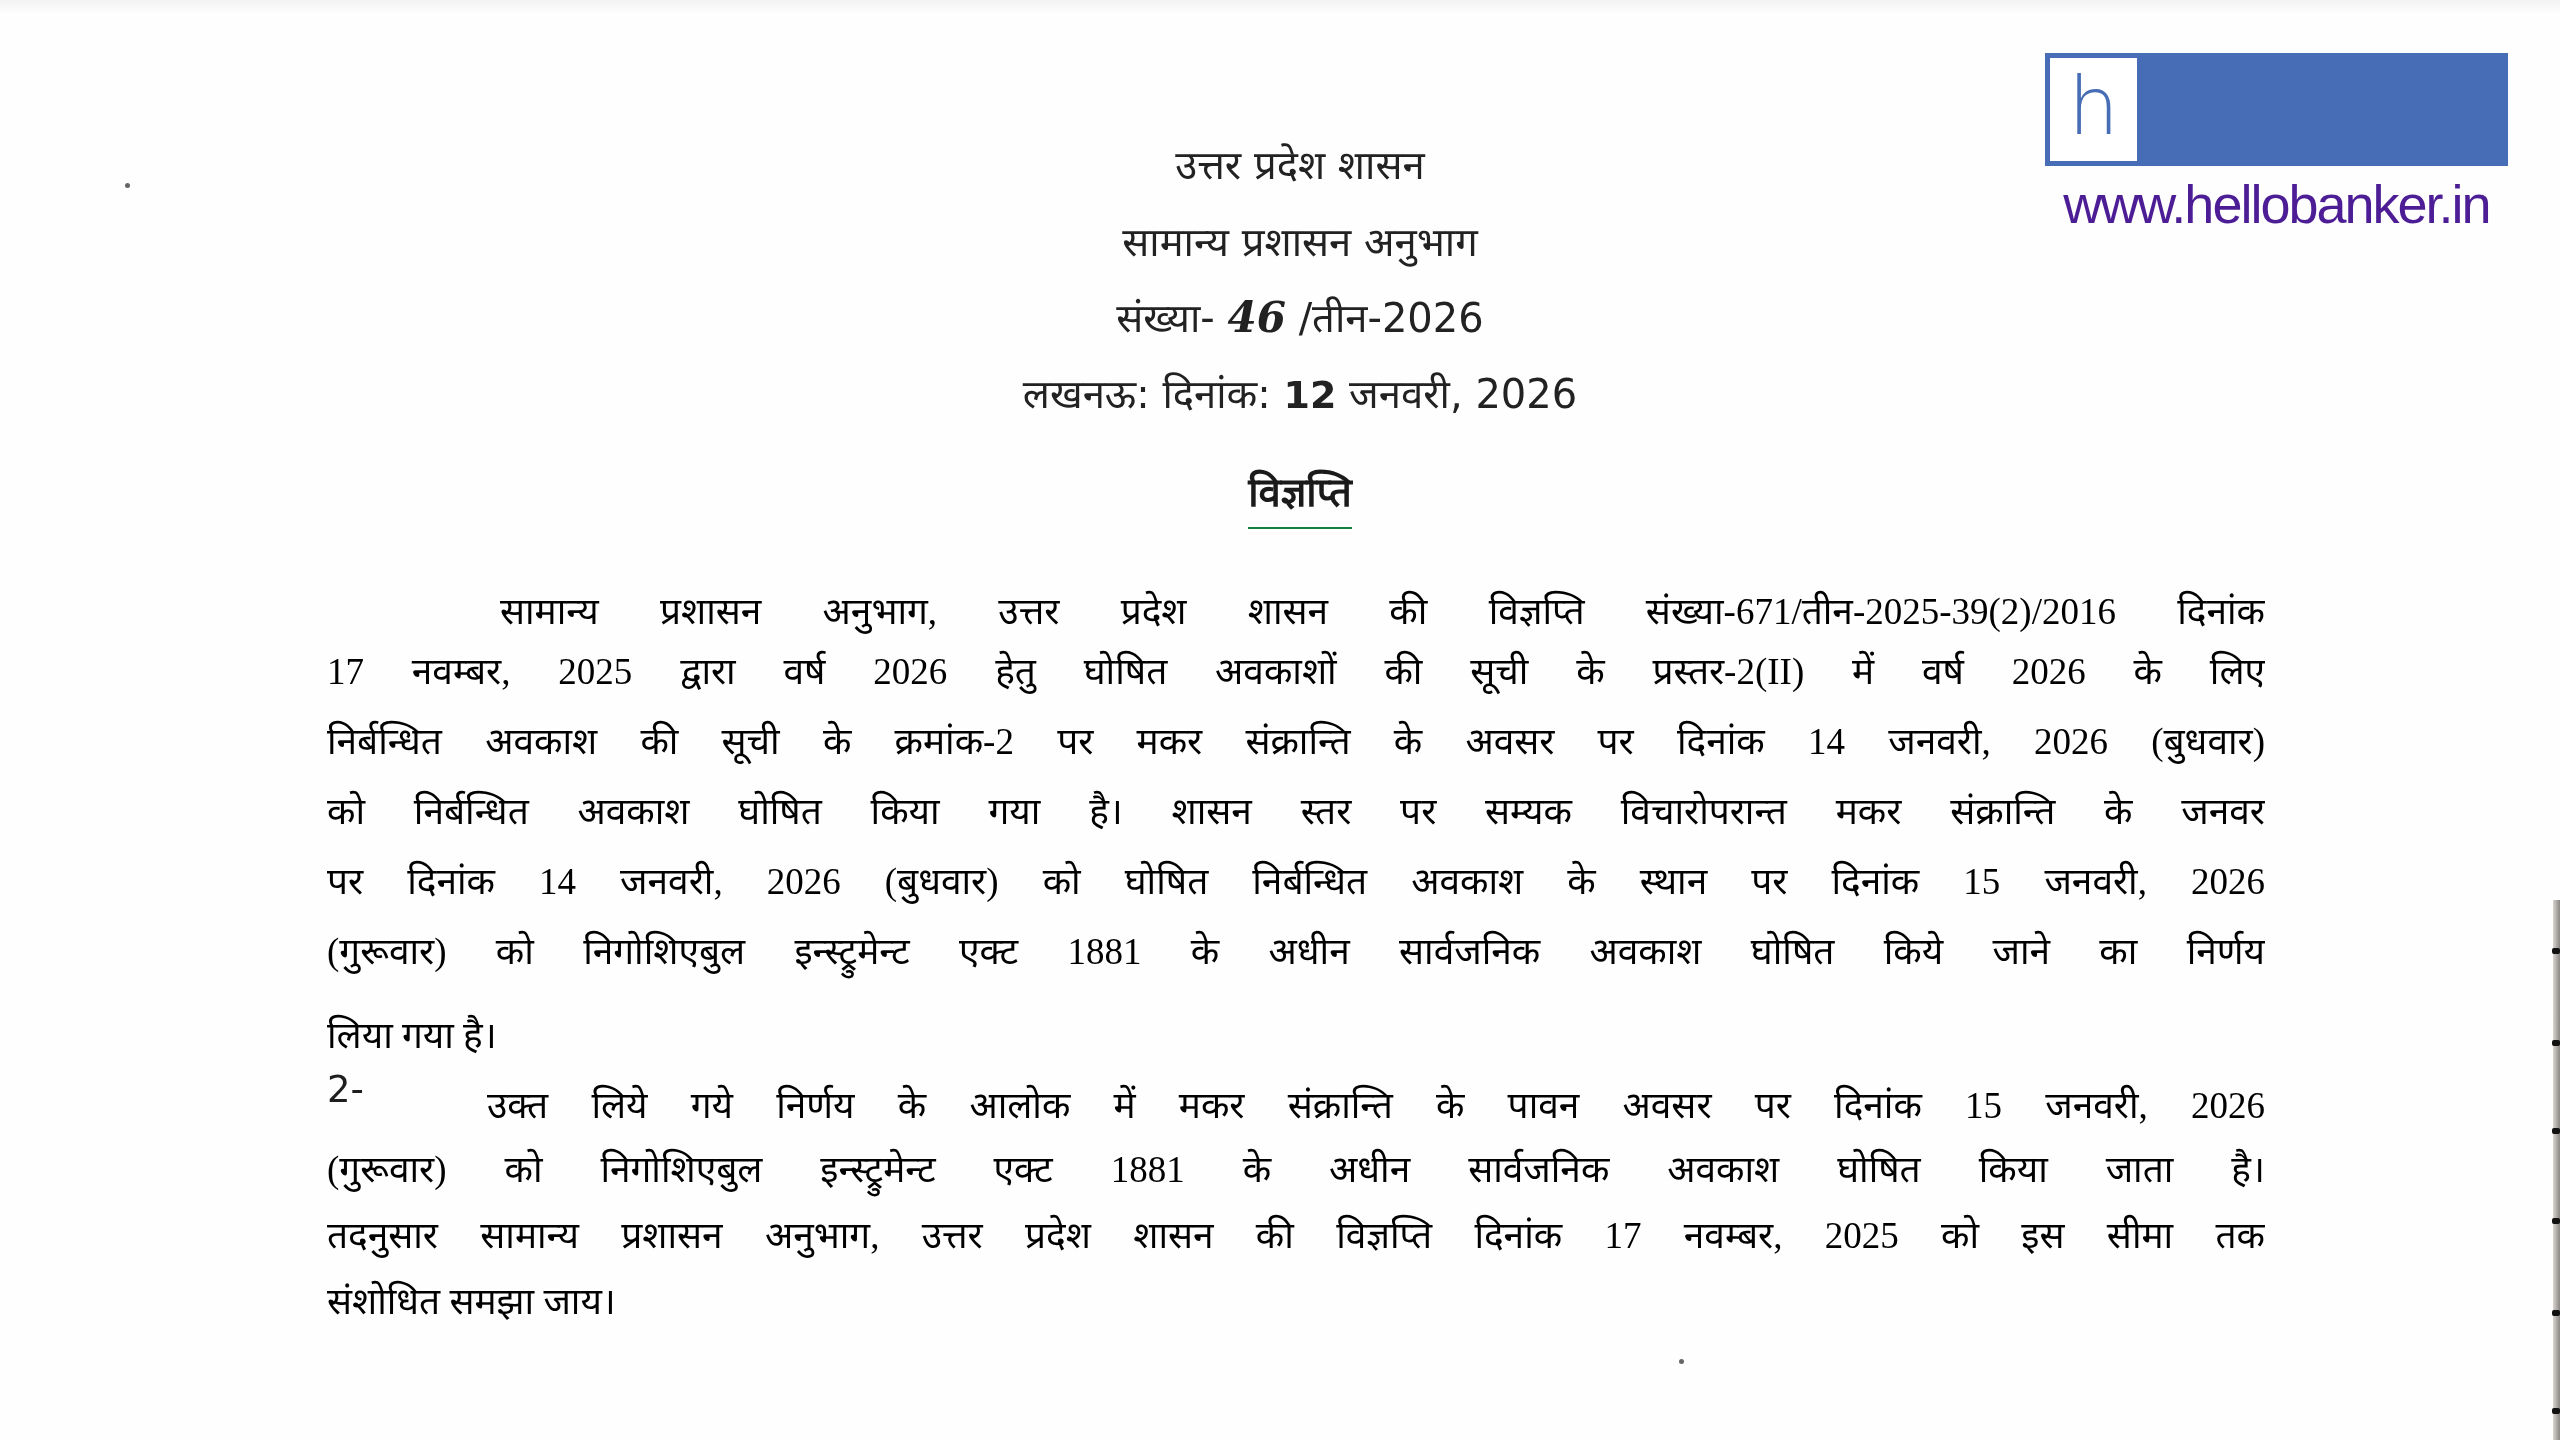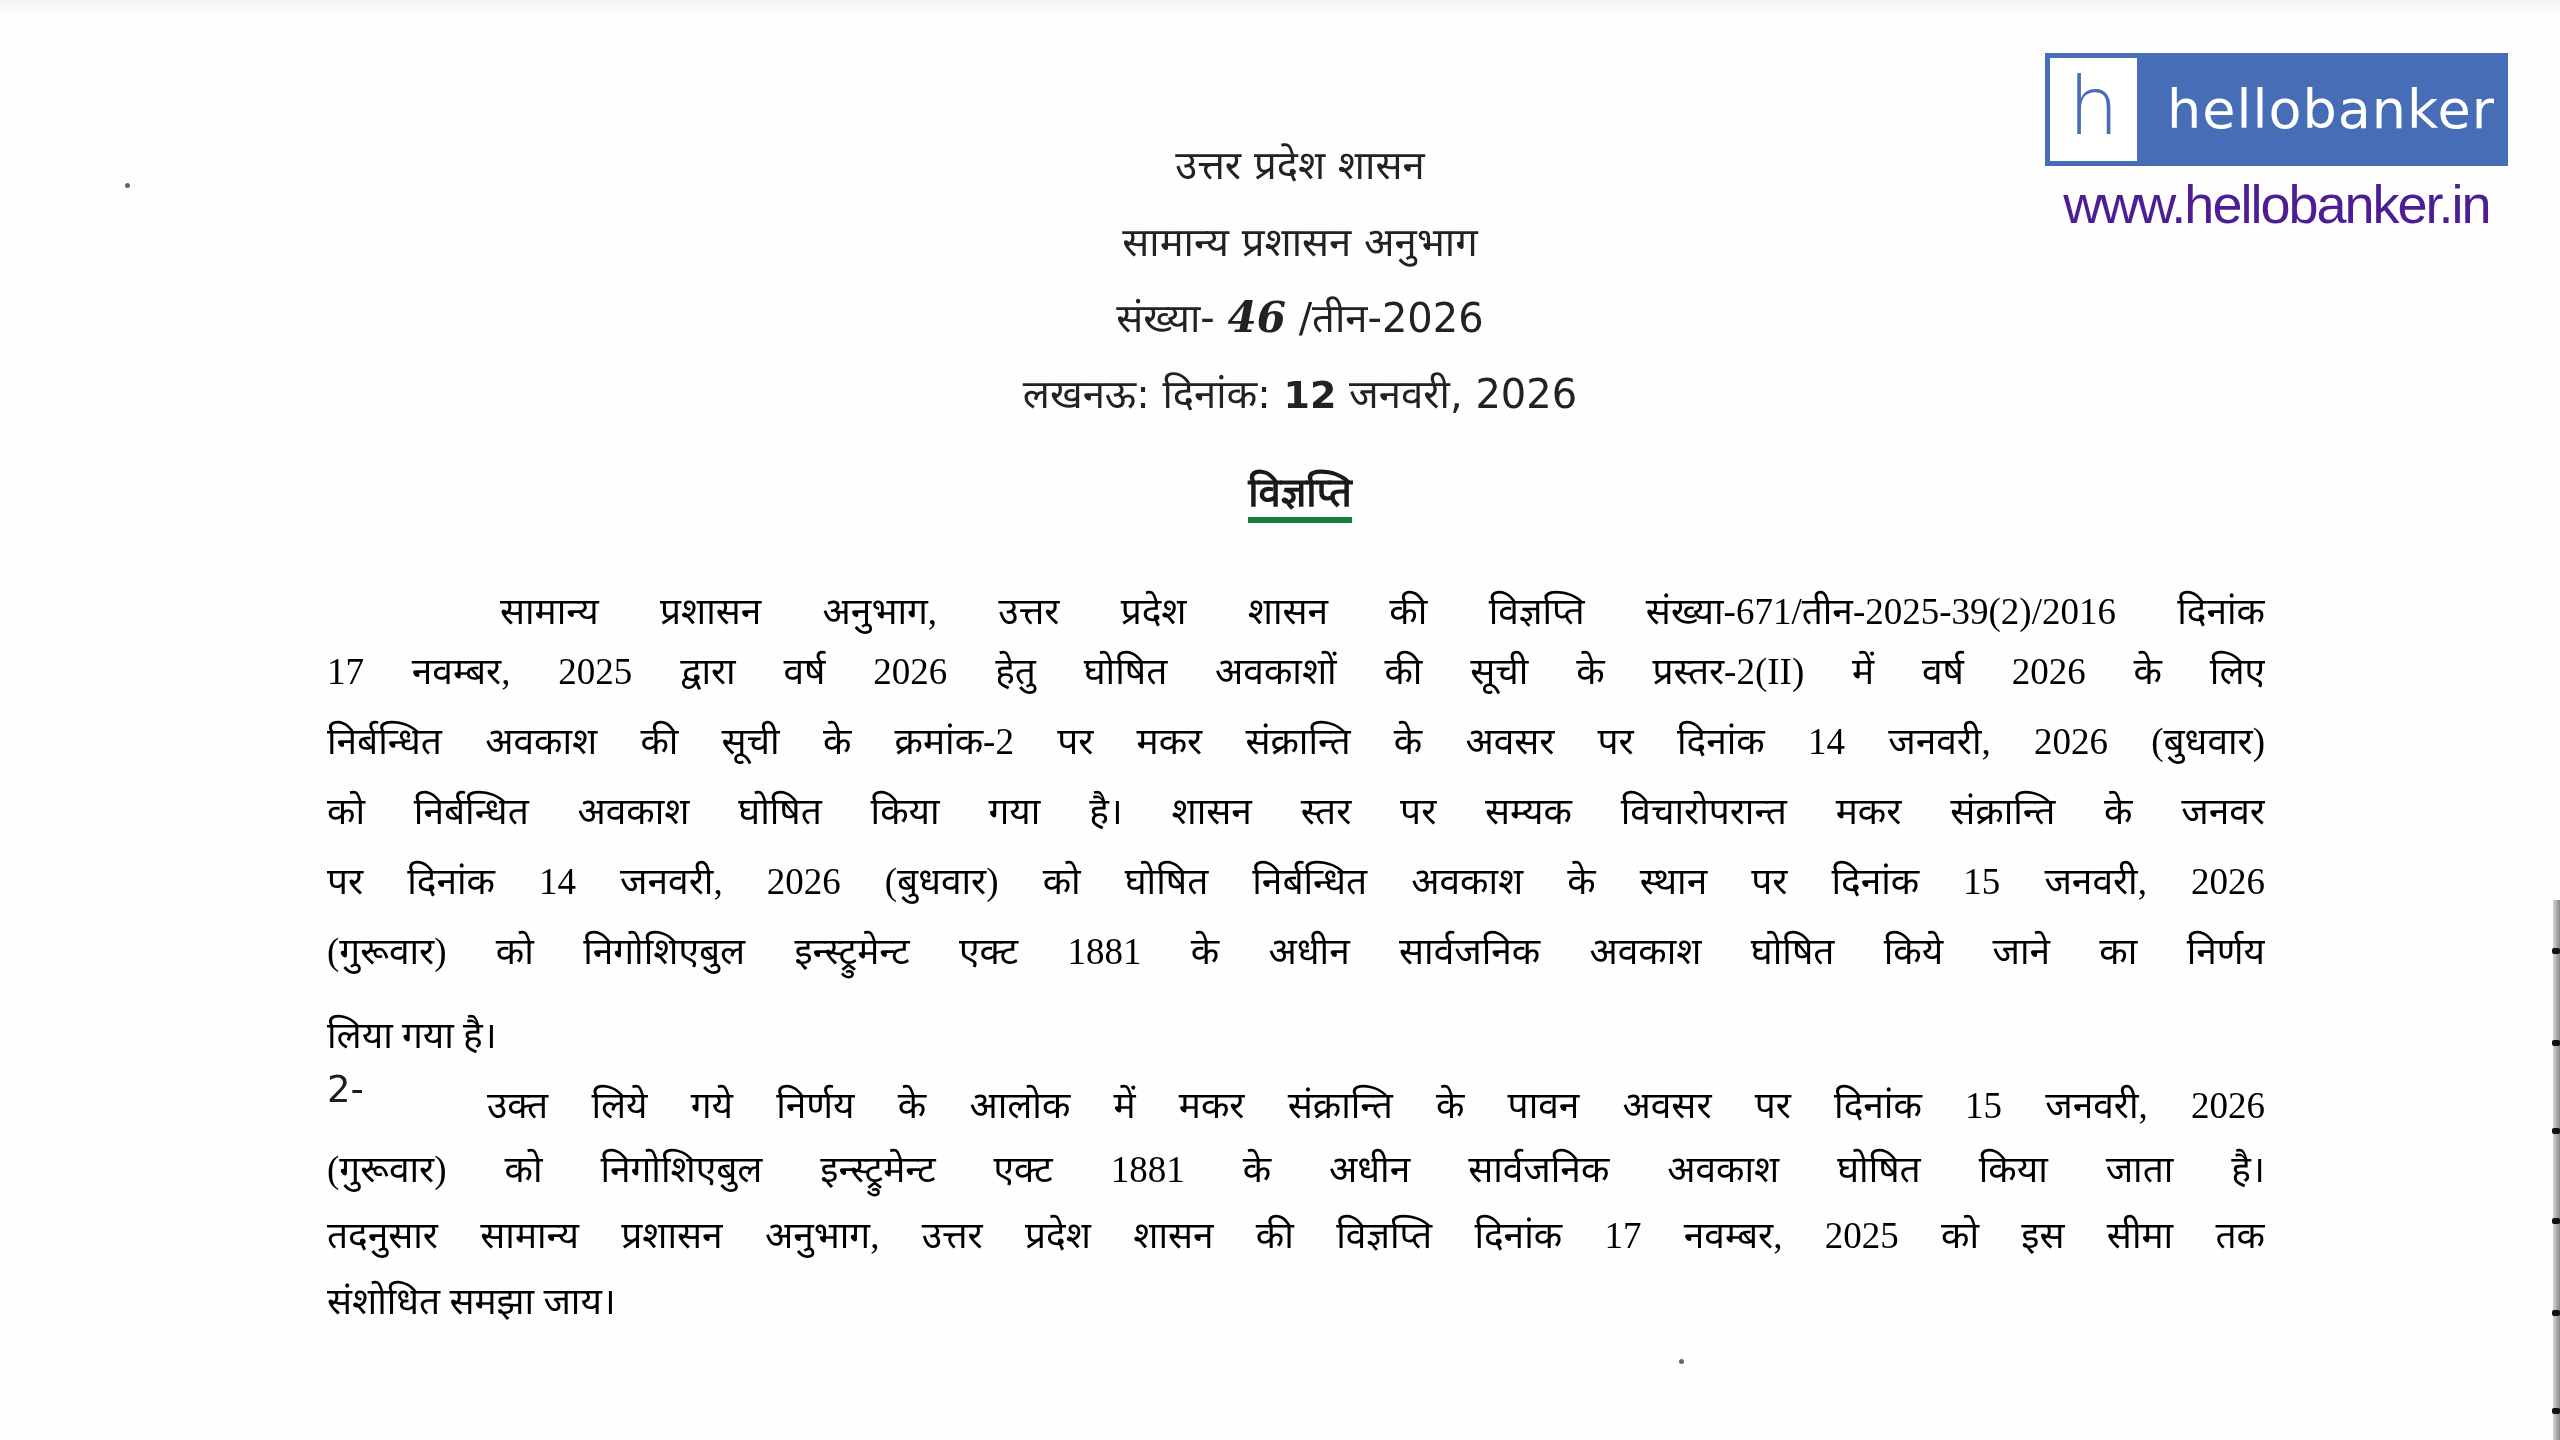--- a/index.html
+++ b/index.html
@@ -116,22 +116,22 @@
     position: absolute;
     left: 0; width: 2600px;
     top: 462px;
     text-align: center;
     font-size: 40px;
     font-weight: bold;
     line-height: 60px;
     color: #1a1a1a;
   }
   .notice-title span {
-    border-bottom: 6px solid #15803d;
-    padding-bottom: 2px;
+    border-bottom: 2px solid #15803d;
+    padding-bottom: 12px;
   }
 
   
   .body-line {
     position: absolute;
     left: 327px;
     width: 1938px;
     font-size: 37px;
     line-height: 60px;
     color: #000000;
@@ -170,21 +170,20 @@
   <div class="edge-tick" style="top:1310px"></div>
   <div class="edge-tick" style="top:1408px"></div>
 
   <div class="speck" style="left:125px; top:183px;"></div>
   <div class="speck" style="left:1679px; top:1359px;"></div>
 
   <div class="logo">
     <div class="logo-mark">
       <span>h</span>
     </div>
-    <div class="logo-text">hellobanker</div>
   </div>
   <div class="logo-url">www.hellobanker.in</div>
 
   <div class="hdr-line" style="top:135px">उत्तर प्रदेश शासन</div>
   <div class="hdr-line" style="top:212px">सामान्य प्रशासन अनुभाग</div>
   <div class="hdr-line" style="top:288px">
     <span>संख्या-</span>
     <span class="hdr-number">46</span>
     <span> /तीन-2026</span>
   </div>

